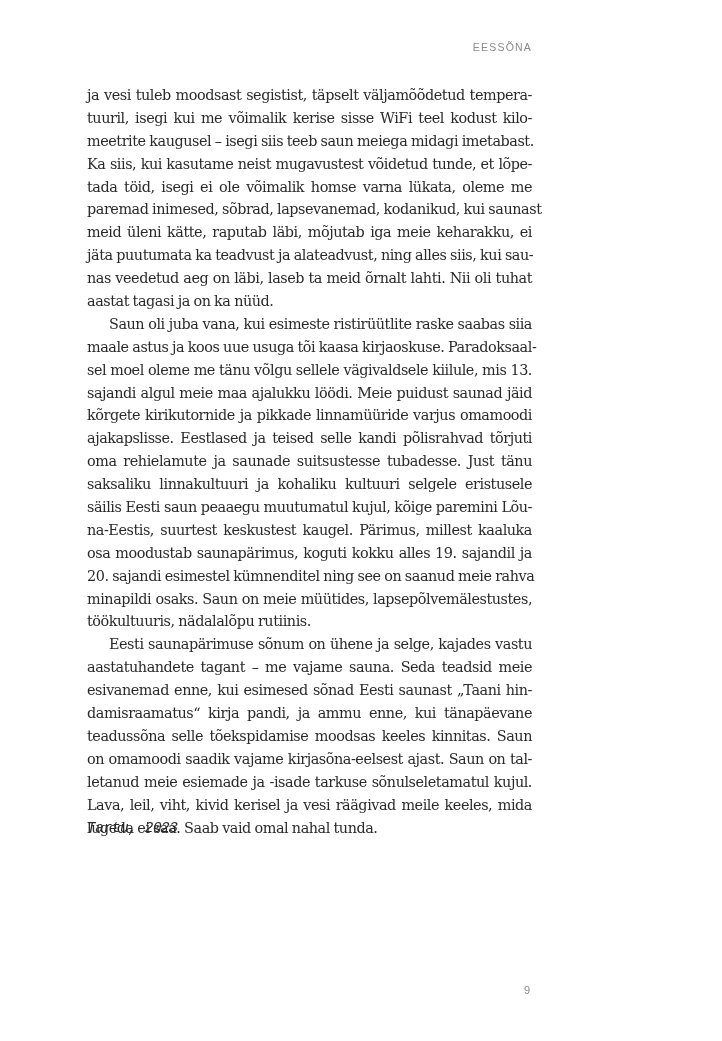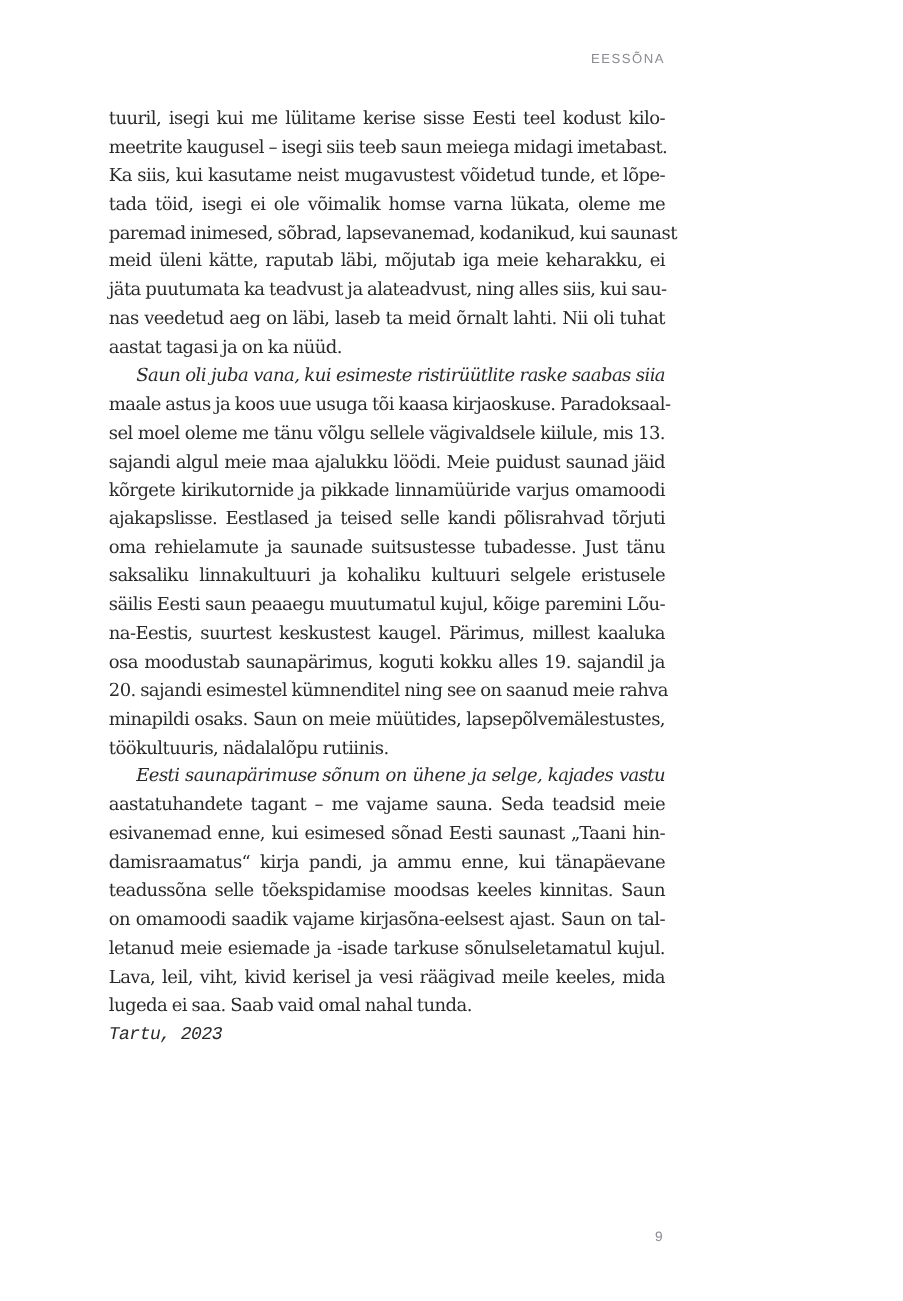--- a/index.html
+++ b/index.html
@@ -12,39 +12,40 @@
   .body-text {
     position: absolute; left: 87px; top: 84px; width: 445px;
     font-family: "DejaVu Serif", serif; font-size: 14.4px; color: #2a2a2a;
   }
   .line {
     height: 22.9px; line-height: 22.9px; white-space: nowrap;
     text-align: justify; text-align-last: justify;
     letter-spacing: -0.45px; word-spacing: -0.5px;
   }
   .line.last { text-align-last: left; }
-  .line.indent { padding-left: 22px; font-style: italic; }
+  .line.indent { padding-left: 22px; }
   .signature {
     position: absolute; left: 87px; top: 820px;
     font-family: Liberation Mono, monospace; font-style: italic; font-size: 14.4px;
     color: #2a2a2a; letter-spacing: -0.4px;
   }
   .page-number {
     position: absolute; top: 984px; left: 524px;
     font-family: "Liberation Sans", sans-serif; font-size: 11px; color: #8a8a90;
   }
 </style>
 </head>
 <body>
 
 <div class="header">EESSÕNA</div>
 
 <div class="body-text">
   <div>
-    <div class="line">tuuril, isegi kui me lülitame kerise sisse Eesti teel kodust kilo-</div>
+    <div class="line">ja vesi tuleb moodsast segistist, täpselt väljamõõdetud tempera-</div>
+    <div class="line">tuuril, isegi kui me võimalik kerise sisse WiFi teel kodust kilo-</div>
     <div class="line">meetrite kaugusel – isegi siis teeb saun meiega midagi imetabast.</div>
     <div class="line">Ka siis, kui kasutame neist mugavustest võidetud tunde, et lõpe-</div>
     <div class="line">tada töid, isegi ei ole võimalik homse varna lükata, oleme me</div>
     <div class="line">paremad inimesed, sõbrad, lapsevanemad, kodanikud, kui saunast</div>
     <div class="line">meid üleni kätte, raputab läbi, mõjutab iga meie keharakku, ei</div>
     <div class="line">jäta puutumata ka teadvust ja alateadvust, ning alles siis, kui sau-</div>
     <div class="line">nas veedetud aeg on läbi, laseb ta meid õrnalt lahti. Nii oli tuhat</div>
     <div class="line last">aastat tagasi ja on ka nüüd.</div>
   </div>
   <div>

